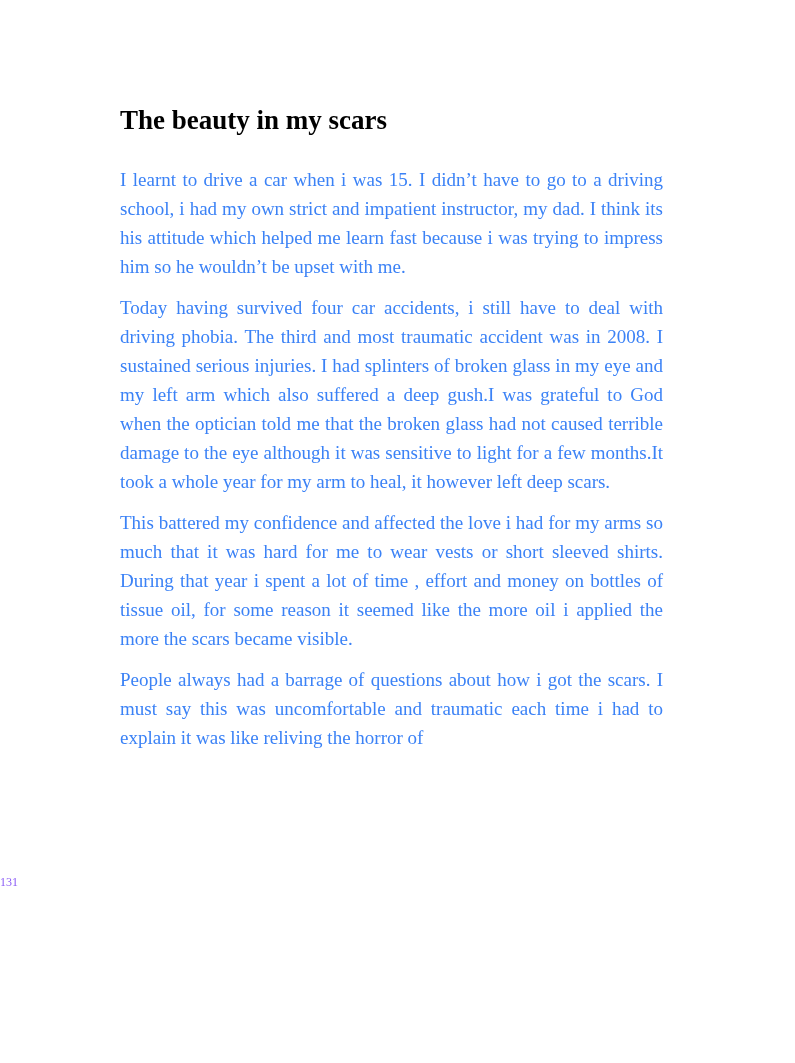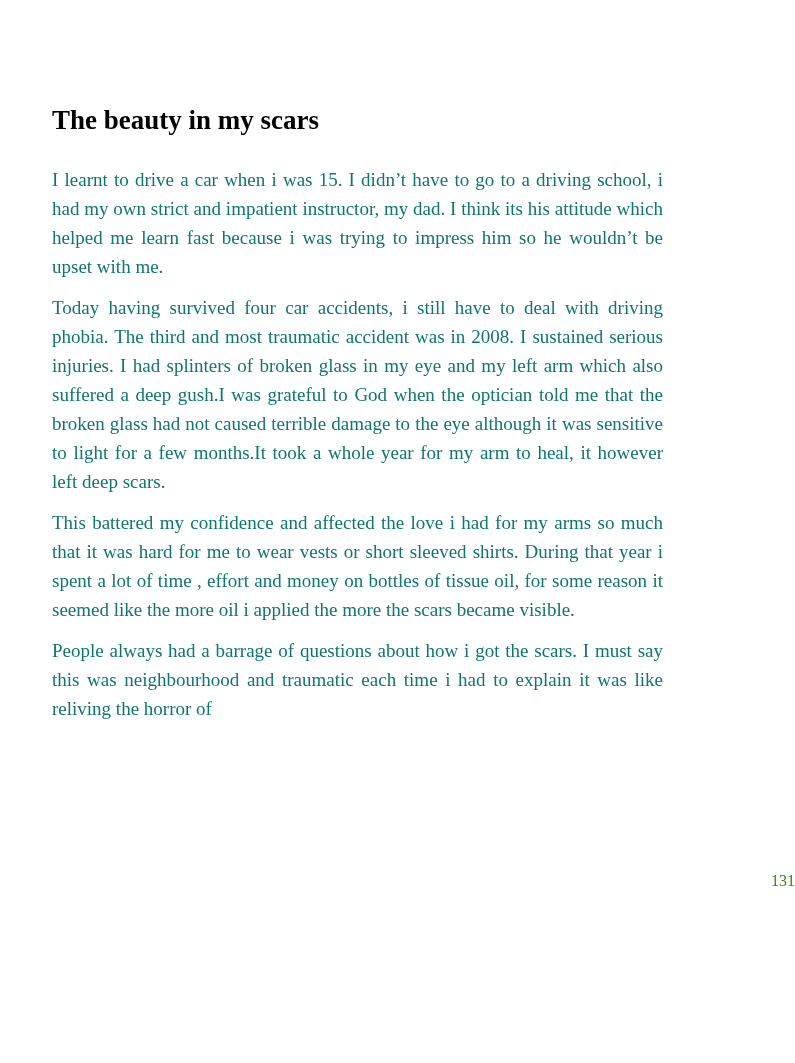--- a/index.html
+++ b/index.html
@@ -6,60 +6,60 @@
     margin: 0;
     padding: 0;
     background: #ffffff;
   }
   .page {
     position: relative;
     width: 795px;
     height: 918px;
     background: #ffffff;
     box-sizing: border-box;
-    padding: 103px 132px 0 52px;
+    padding: 103px 132px 0 120px;
     overflow: hidden;
     font-family: "Liberation Serif", "DejaVu Serif", serif;
     color: #000000;
   }
   .doc-title {
     font-size: 27px;
     font-weight: bold;
     line-height: 34px;
     margin: 0 0 28px 0;
     color: #000000;
   }
   .doc-paragraph {
     font-size: 19px;
     line-height: 29px;
     text-align: justify;
     text-justify: inter-word;
     margin: 0 0 12px 0;
-    color: #0f766e;
+    color: #3b82f6;
   }
   .page-number {
     position: absolute;
     left: 0;
     right: 0;
     bottom: 28px;
-    text-align: right;
-    font-size: 16px;
-    color: #4d7c0f;
+    text-align: left;
+    font-size: 12px;
+    color: #8b5cf6;
     font-family: "Liberation Serif", "DejaVu Serif", serif;
   }
 </style>
 </head>
 <body>
 
 <div class="page">
   <h1 class="doc-title">The beauty in my scars</h1>
 
   <p class="doc-paragraph">I learnt to drive a car when i  was 15. I didn’t have to go to a  driving  school,  i  had  my  own  strict  and  impatient instructor, my dad.  I think its his attitude which helped me learn  fast  because  i  was  trying  to  impress  him  so  he wouldn’t be  upset with me.</p>
 
 
   <p class="doc-paragraph">Today having survived four  car  accidents,  i  still  have to deal  with  driving  phobia.  The  third  and  most  traumatic  accident  was in 2008. I sustained serious injuries. I had splinters of broken glass in my eye and my left  arm which also suffered a  deep gush.I was grateful to God when the optician  told  me  that  the  broken  glass  had  not  caused terrible damage to the eye although it was sensitive to light for a few months.It took a whole year for my arm to heal, it however left deep scars.</p>
 
   <p class="doc-paragraph">This battered my confidence and  affected the love i had for my arms so much that it was hard for me to wear vests or short sleeved shirts. During that year i spent a lot of time , effort and money on  bottles of  tissue oil, for some reason it  seemed  like  the  more  oil  i  applied  the  more  the  scars became visible.</p>
 
-  <p class="doc-paragraph">People always  had a barrage of questions about how i got the scars. I must say this was neighbourhood and traumatic each time i had to explain it was like reliving the horror of</p>
+  <p class="doc-paragraph">People always  had a barrage of questions about how i got the scars. I must say this was uncomfortable and traumatic each time i had to explain it was like reliving the horror of</p>
 
   <div class="page-number">131</div>
 </div>
 
 </body></html>

